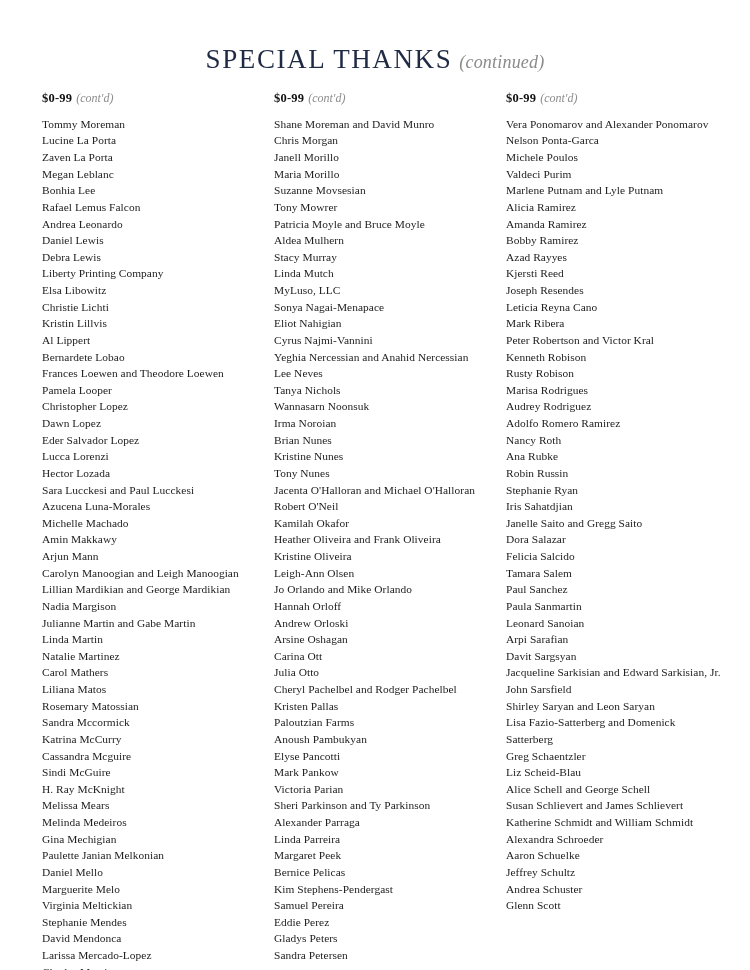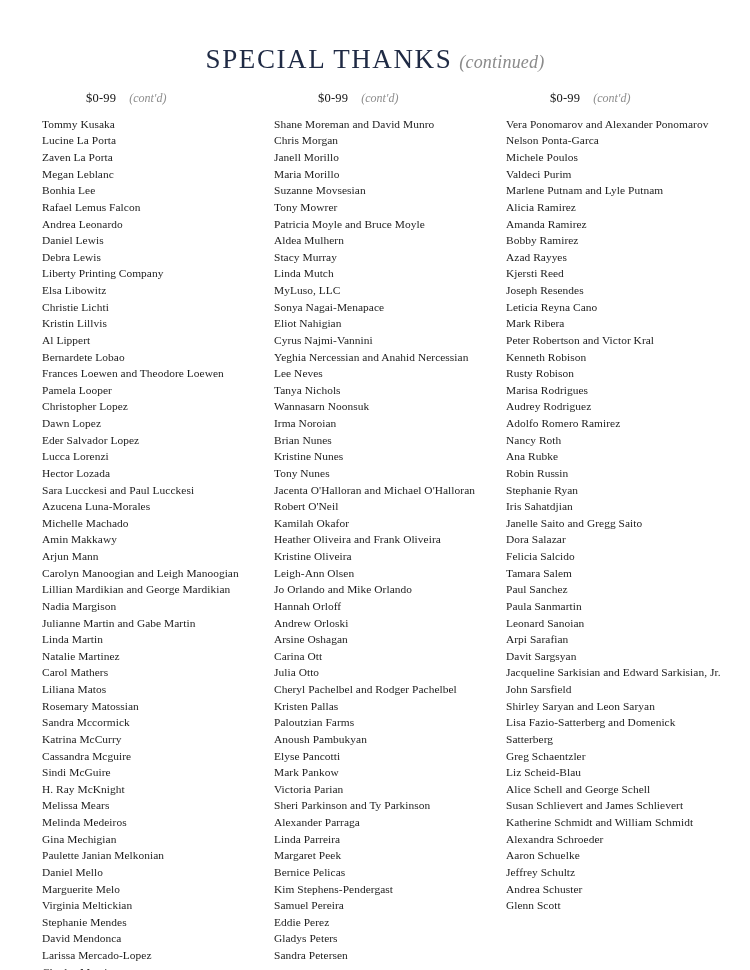--- a/index.html
+++ b/index.html
@@ -62,30 +62,29 @@
     margin-right: 0;
   }
 
   .col-header {
     font-size: 12.5px;
     margin-bottom: 10px;
     white-space: nowrap;
     line-height: 1.1;
   }
   .col-header .amount {
-    font-weight: normal;
+    font-weight: bold;
     color: #111111;
     letter-spacing: 0.2px;
-    margin-left: 44px;
   }
   .col-header .contd {
     font-style: italic;
     color: #8d8d8d;
     font-weight: normal;
-    margin-left: 13px;
+    margin-left: 4px;
     font-size: 12px;
   }
 
   .name-list {
     list-style: none;
     margin: 0;
     padding: 0;
   }
   .name-list li {
     font-size: 11.4px;
@@ -104,21 +103,21 @@
     <span class="page-title">SPECIAL THANKS</span><span class="page-title-cont">(continued)</span>
   </div>
 
   <div class="columns">
 
     <div class="column">
       <div class="col-header">
         <span class="amount">$0-99</span><span class="contd">(cont'd)</span>
       </div>
       <ul class="name-list">
-          <li>Tommy Kusaka</li>
+          <li>Tommy Moreman</li>
           <li>Lucine La Porta</li>
           <li>Zaven La Porta</li>
           <li>Megan Leblanc</li>
           <li>Bonhia Lee</li>
           <li>Rafael Lemus Falcon</li>
           <li>Andrea Leonardo</li>
           <li>Daniel Lewis</li>
           <li>Debra Lewis</li>
           <li>Liberty Printing Company</li>
           <li>Elsa Libowitz</li>

